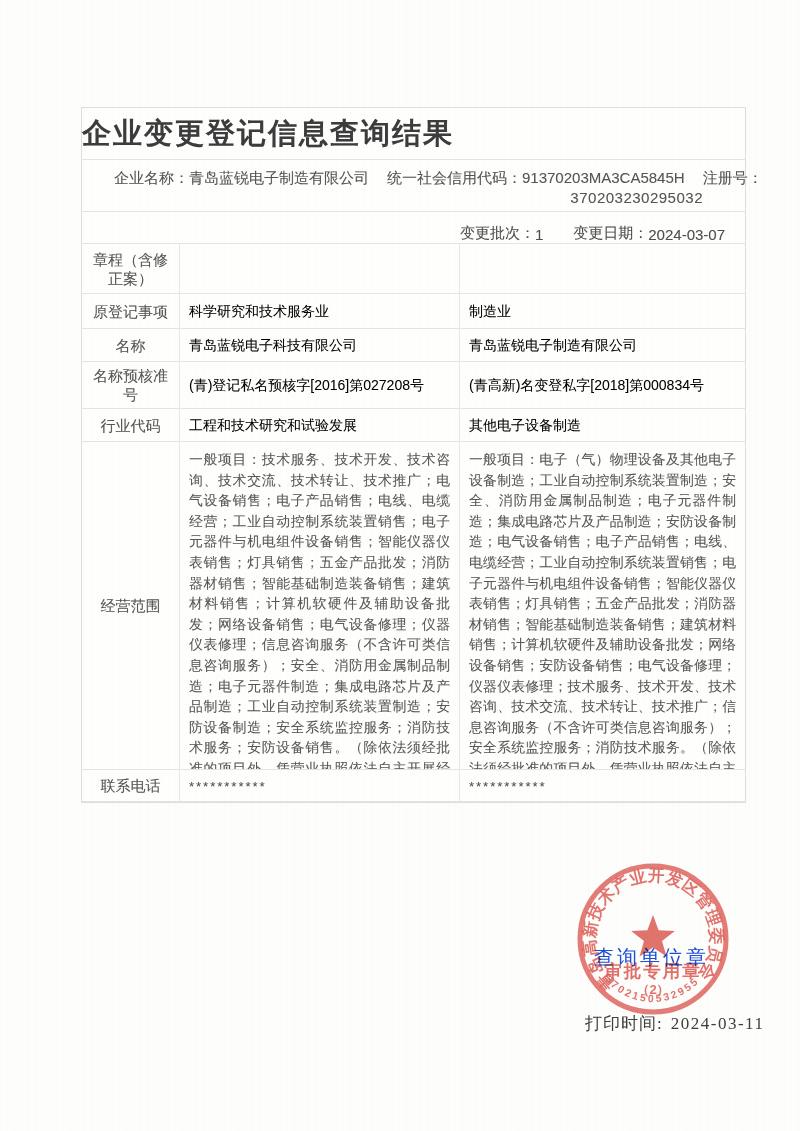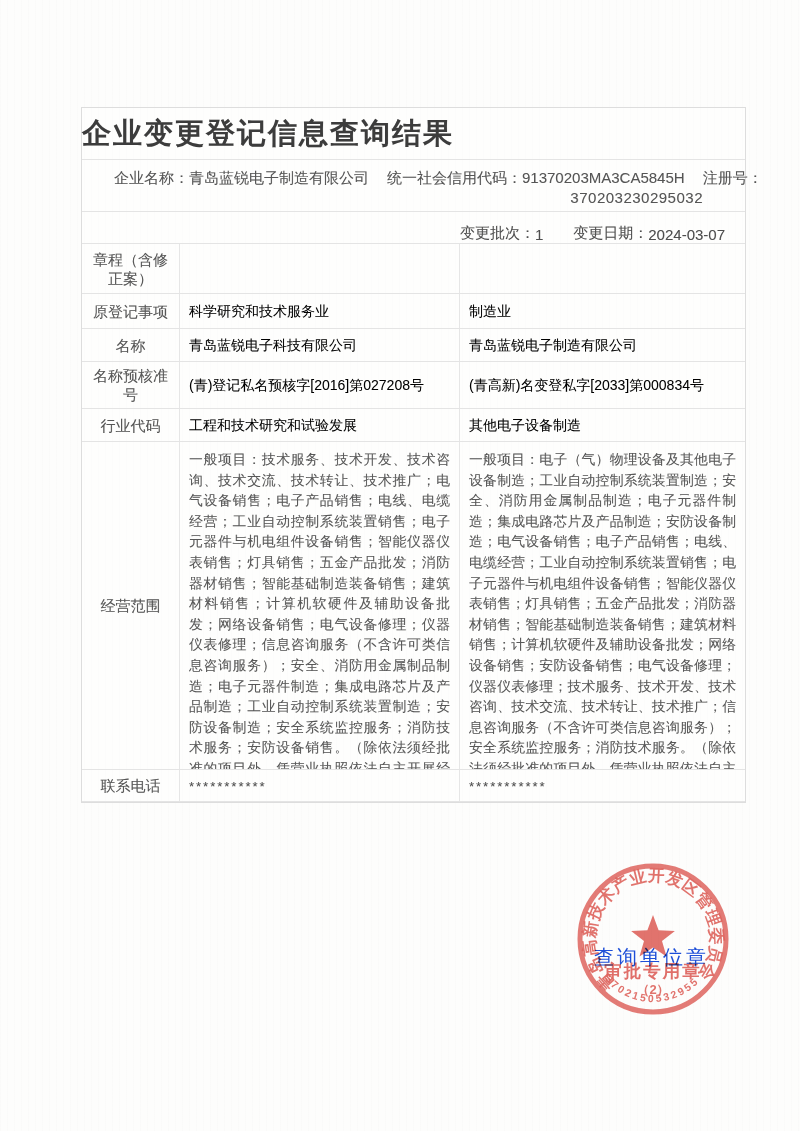--- a/index.html
+++ b/index.html
@@ -101,21 +101,21 @@
 
     <div class="trow grid-row" style="height:33px">
       <div class="cell label">名称</div>
       <div class="cell val">青岛蓝锐电子科技有限公司</div>
       <div class="cell val">青岛蓝锐电子制造有限公司</div>
     </div>
 
     <div class="trow grid-row" style="height:47px">
       <div class="cell label">名称预核准号</div>
       <div class="cell val">(青)登记私名预核字[2016]第027208号</div>
-      <div class="cell val">(青高新)名变登私字[2033]第000834号</div>
+      <div class="cell val">(青高新)名变登私字[2018]第000834号</div>
     </div>
 
     <div class="trow grid-row" style="height:33px">
       <div class="cell label">行业代码</div>
       <div class="cell val">工程和技术研究和试验发展</div>
       <div class="cell val">其他电子设备制造</div>
     </div>
 
     <div class="trow grid-row" style="height:328px">
       <div class="cell label">经营范围</div>
@@ -143,15 +143,18 @@
     <text font-size="16.5" font-weight="bold" fill="#dc4f48" opacity="0.9" font-family="Liberation Sans, sans-serif">
       <textPath href="#ringPath" xlink:href="#ringPath" startOffset="0" textLength="272" lengthAdjust="spacing">青岛高新技术产业开发区管理委员会</textPath>
     </text>
     <text x="85" y="123" font-size="17.5" font-weight="bold" fill="#dc4f48" opacity="0.92" text-anchor="middle" letter-spacing="2" font-family="Liberation Sans, sans-serif">审批专用章</text>
     <text x="85" y="140" font-size="13" font-weight="bold" fill="#dc4f48" opacity="0.9" text-anchor="middle" font-family="Liberation Sans, sans-serif">（2）</text>
     <text font-size="10.5" font-weight="bold" fill="#dc4f48" opacity="0.9" font-family="Liberation Sans, sans-serif">
       <textPath href="#numPath" xlink:href="#numPath" startOffset="0" textLength="105" lengthAdjust="spacing">3702150532955</textPath>
     </text>
   </svg>
 
+  <div class="print-time">
+    <span>打印时间:</span><span class="pt-val">2024-03-11</span>
+  </div>
 
 
 </div>
 
 </body></html>

